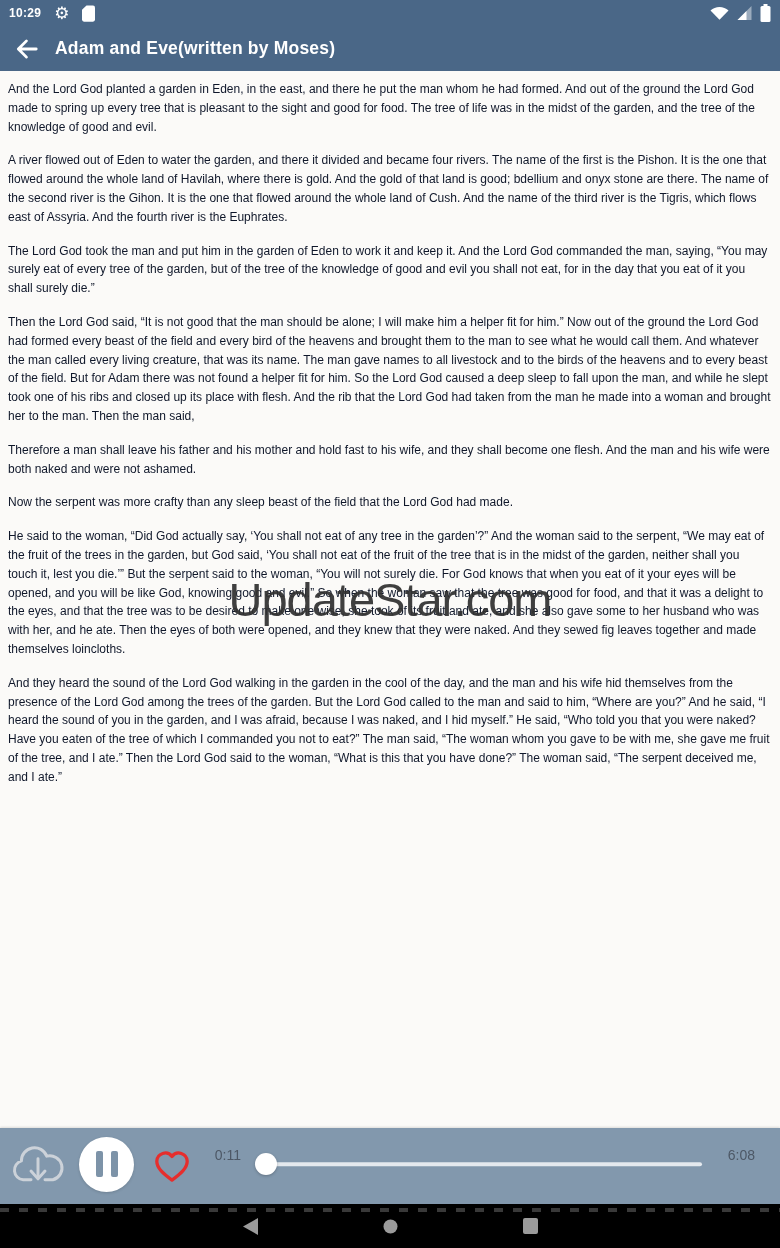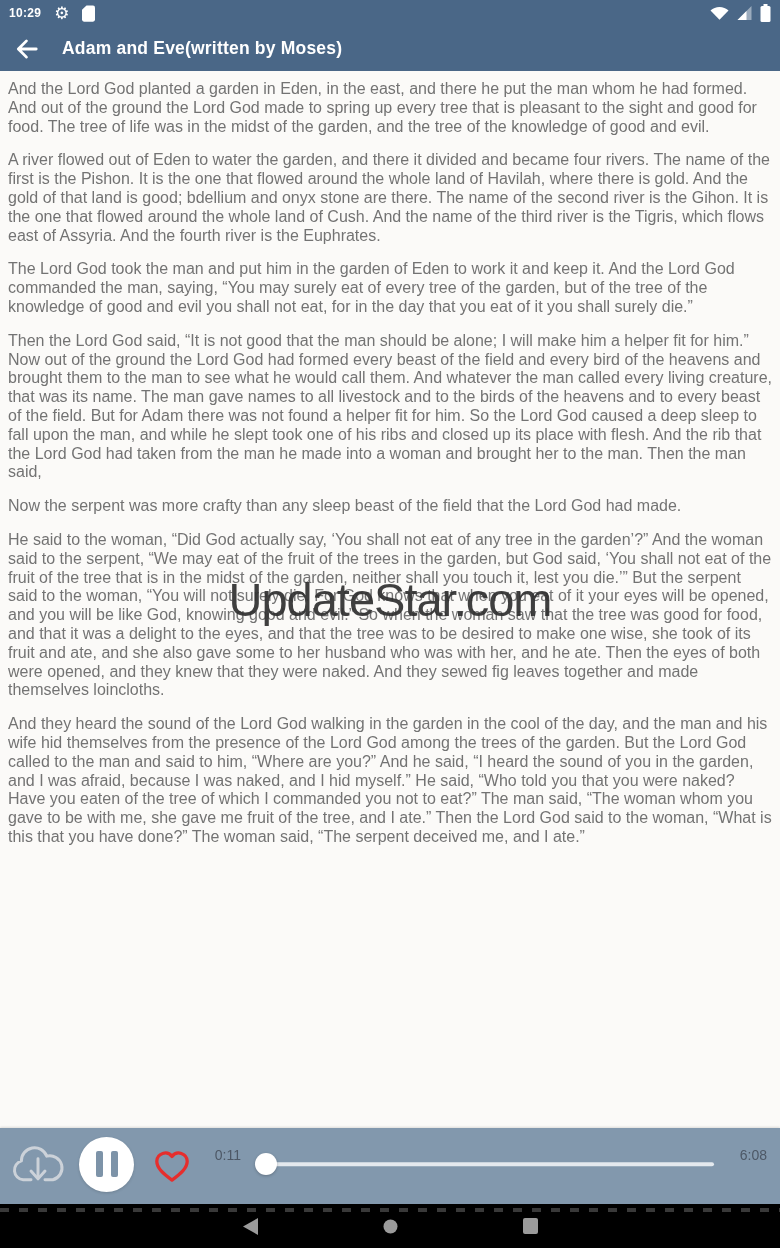--- a/index.html
+++ b/index.html
@@ -11,38 +11,38 @@
   
   .header{position:absolute;top:0;left:0;right:0;height:71px;background:#4a6787;z-index:30;}
   .status-bar{height:26px;display:flex;align-items:center;padding:0 9px;color:#fff;}
   .status-time{font-size:12px;font-weight:bold;letter-spacing:.3px;}
   .status-icon{display:inline-flex;align-items:center;margin-left:13px;}
   .gear-glyph{font-size:17px;line-height:1;}
   .status-spacer{flex:1;}
   .status-right .status-icon{margin-left:8px;}
   .app-bar{height:45px;display:flex;align-items:center;padding:0 14px;}
   .back-btn{width:26px;height:26px;display:flex;align-items:center;justify-content:center;cursor:pointer;}
-  .app-title{color:#fff;font-size:17.5px;font-weight:bold;margin-left:22px;letter-spacing:.2px;}
+  .app-title{color:#fff;font-size:17.5px;font-weight:bold;margin-left:15px;letter-spacing:.2px;}
   
   .content{
     position:absolute;top:71px;left:0;right:0;bottom:44px;
     background:#fbfaf8;overflow:hidden;z-index:1;
   }
-  .scripture{padding:9px 8px 0 8px;color:#737373;font-size:16px;line-height:18.8px;}
+  .scripture{padding:9px 8px 0 8px;color:#0f172a;font-size:12px;line-height:18.8px;}
   .scripture p{margin:0 0 15px 0;}
   .watermark{
     position:absolute;top:572px;left:50%;transform:translateX(-50%);
     font-size:47px;font-weight:400;color:rgba(48,48,48,.93);
     letter-spacing:-1px;white-space:nowrap;z-index:5;pointer-events:none;
   }
   
   .player-bar{
     position:absolute;left:0;right:0;bottom:44px;height:76px;
     background:#8298ad;display:flex;align-items:center;
-    padding:0 13px 4px 10px;box-sizing:border-box;z-index:40;
+    padding:0 25px 4px 10px;box-sizing:border-box;z-index:40;
     box-shadow:0 -1px 2px rgba(0,0,0,.12);
   }
   .icon-btn{display:flex;align-items:center;justify-content:center;cursor:pointer;background:none;border:none;padding:0;}
   .pause-btn{
     width:55px;height:55px;border-radius:50%;background:#fff;margin-left:13px;
     display:flex;align-items:center;justify-content:center;gap:8px;
     box-shadow:0 1px 3px rgba(0,0,0,.15);
   }
   .pause-bar{width:7px;height:26px;background:#7d93a8;border-radius:2px;}
   .heart-btn{margin-left:17px;}
@@ -110,20 +110,21 @@
     <div class="app-title">Adam and Eve(written by Moses)</div>
   </div>
 </div>
 
 <div class="content">
   <div class="scripture">
       <p>And the Lord God planted a garden in Eden, in the east, and there he put the man whom he had formed. And out of the ground the Lord God made to spring up every tree that is pleasant to the sight and good for food. The tree of life was in the midst of the garden, and the tree of the knowledge of good and evil.</p>
       <p>A river flowed out of Eden to water the garden, and there it divided and became four rivers. The name of the first is the Pishon. It is the one that flowed around the whole land of Havilah, where there is gold. And the gold of that land is good; bdellium and onyx stone are there. The name of the second river is the Gihon. It is the one that flowed around the whole land of Cush. And the name of the third river is the Tigris, which flows east of Assyria. And the fourth river is the Euphrates.</p>
       <p>The Lord God took the man and put him in the garden of Eden to work it and keep it. And the Lord God commanded the man, saying, “You may surely eat of every tree of the garden, but of the tree of the knowledge of good and evil you shall not eat, for in the day that you eat of it you shall surely die.”</p>
       <p>Then the Lord God said, “It is not good that the man should be alone; I will make him a helper fit for him.” Now out of the ground the Lord God had formed every beast of the field and every bird of the heavens and brought them to the man to see what he would call them. And whatever the man called every living creature, that was its name. The man gave names to all livestock and to the birds of the heavens and to every beast of the field. But for Adam there was not found a helper fit for him. So the Lord God caused a deep sleep to fall upon the man, and while he slept took one of his ribs and closed up its place with flesh. And the rib that the Lord God had taken from the man he made into a woman and brought her to the man. Then the man said,</p>
+      <p>Therefore a man shall leave his father and his mother and hold fast to his wife, and they shall become one flesh. And the man and his wife were both naked and were not ashamed.</p>
       <p>Now the serpent was more crafty than any sleep beast of the field that the Lord God had made.</p>
       <p>He said to the woman, “Did God actually say, ‘You shall not eat of any tree in the garden’?” And the woman said to the serpent, “We may eat of the fruit of the trees in the garden, but God said, ‘You shall not eat of the fruit of the tree that is in the midst of the garden, neither shall you touch it, lest you die.’” But the serpent said to the woman, “You will not surely die. For God knows that when you eat of it your eyes will be opened, and you will be like God, knowing good and evil.” So when the woman saw that the tree was good for food, and that it was a delight to the eyes, and that the tree was to be desired to make one wise, she took of its fruit and ate, and she also gave some to her husband who was with her, and he ate. Then the eyes of both were opened, and they knew that they were naked. And they sewed fig leaves together and made themselves loincloths.</p>
       <p>And they heard the sound of the Lord God walking in the garden in the cool of the day, and the man and his wife hid themselves from the presence of the Lord God among the trees of the garden. But the Lord God called to the man and said to him, “Where are you?” And he said, “I heard the sound of you in the garden, and I was afraid, because I was naked, and I hid myself.” He said, “Who told you that you were naked? Have you eaten of the tree of which I commanded you not to eat?” The man said, “The woman whom you gave to be with me, she gave me fruit of the tree, and I ate.” Then the Lord God said to the woman, “What is this that you have done?” The woman said, “The serpent deceived me, and I ate.”</p>
     </div>
 </div>
 <div class="watermark">UpdateStar.com</div>
 
 <div class="player-bar">
   <button class="icon-btn">
     <span style="display:flex;">

